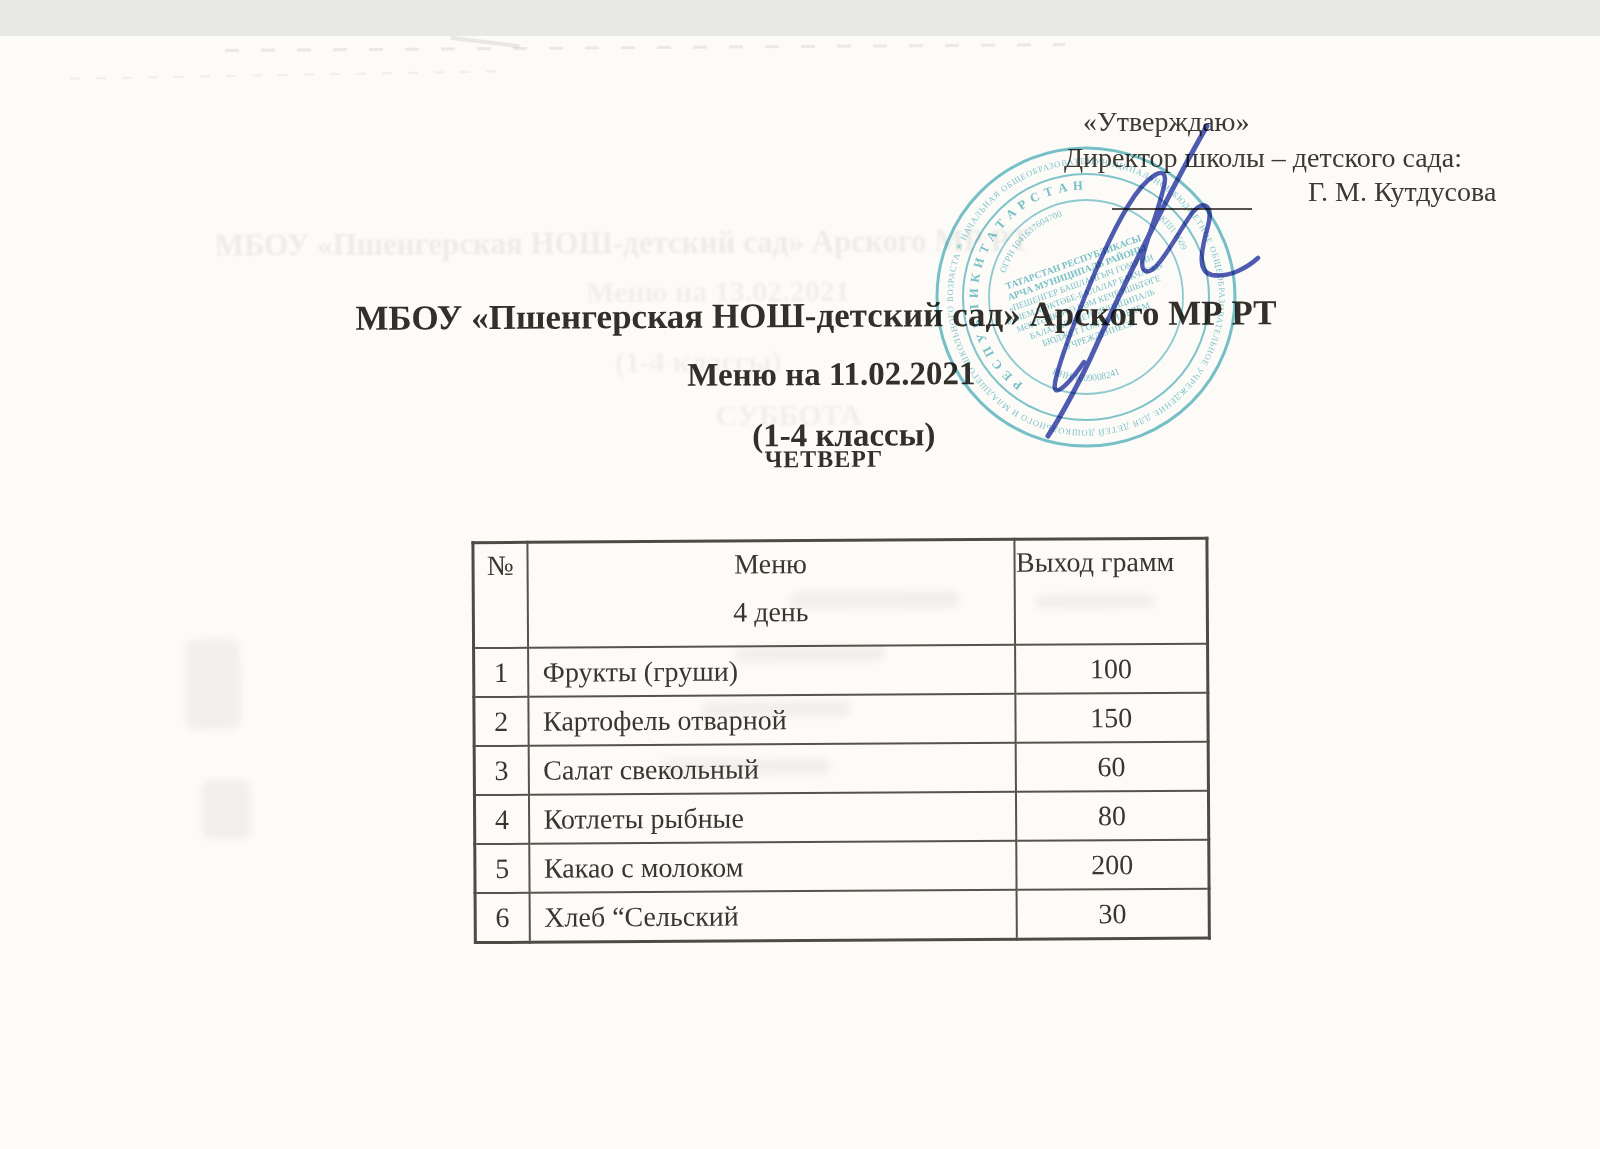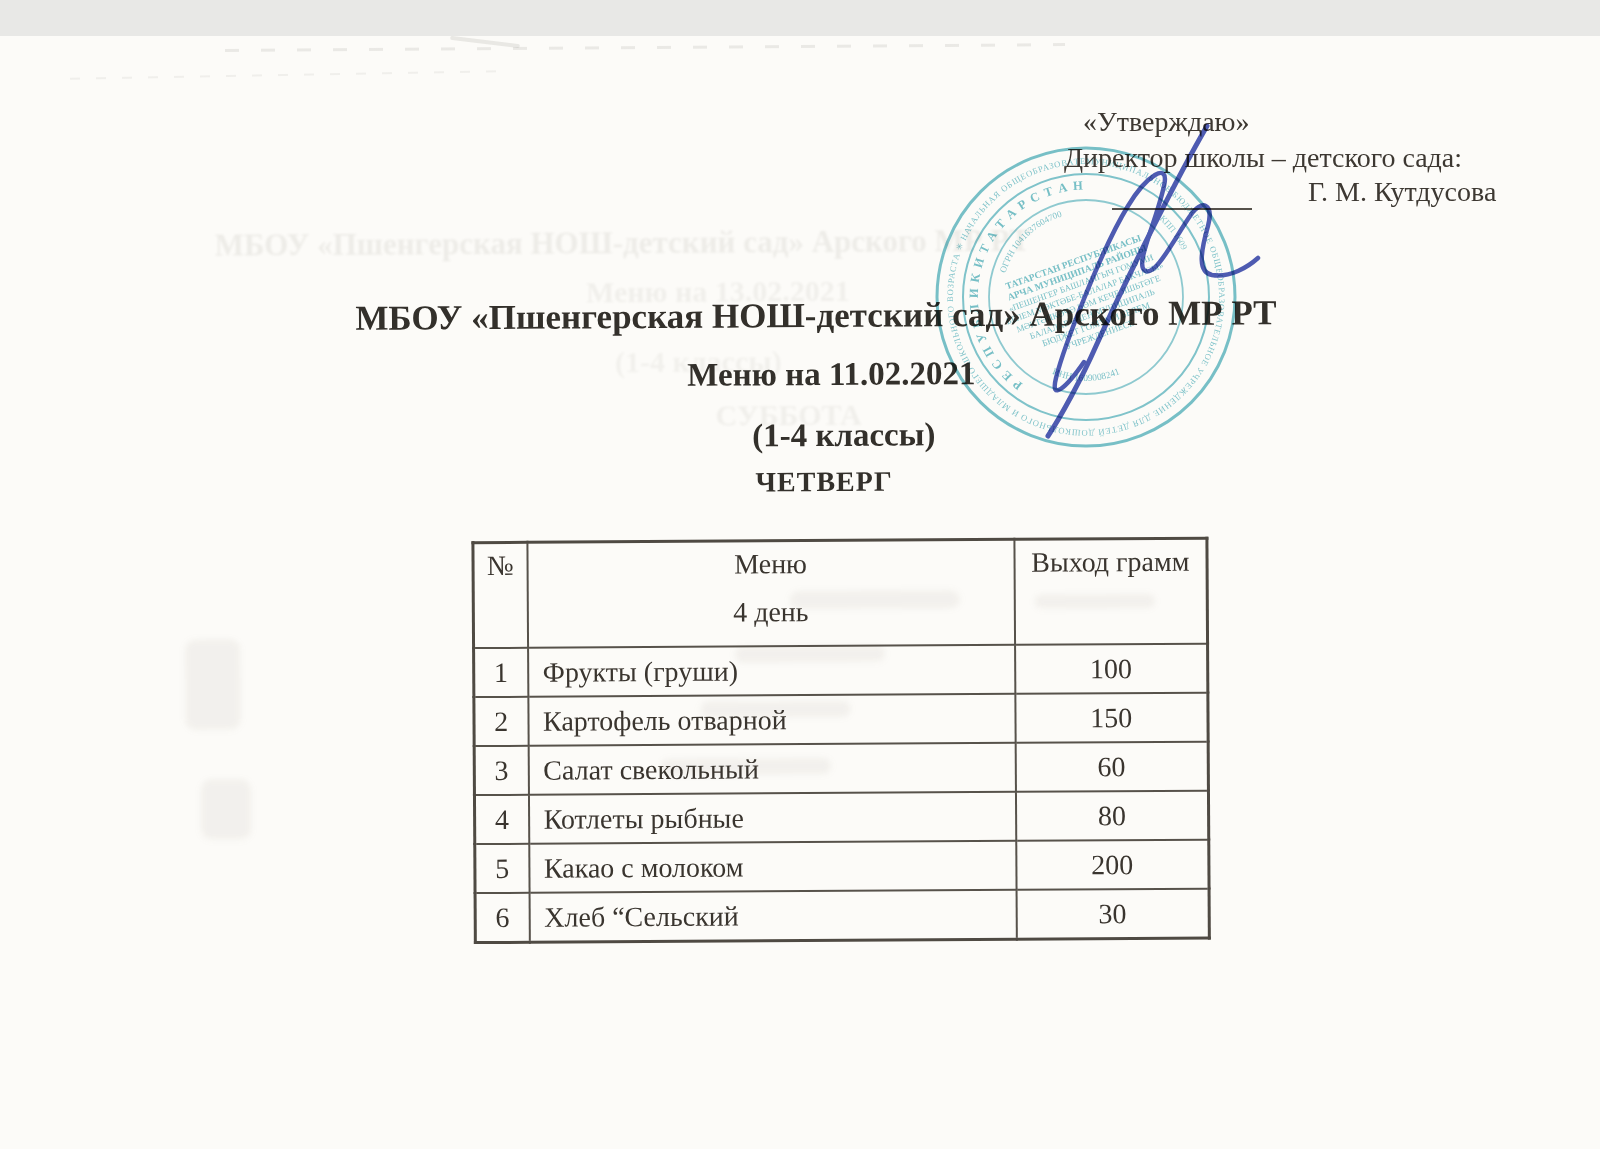--- a/index.html
+++ b/index.html
@@ -71,36 +71,36 @@
     <div class="blob" style="left:735px;top:610px;width:150px;height:16px;"></div>
     <div class="blob" style="left:700px;top:665px;width:150px;height:16px;"></div>
     <div class="blob" style="left:660px;top:722px;width:170px;height:16px;"></div>
     <div class="blob" style="left:1035px;top:560px;width:120px;height:14px;"></div>
     <div class="blob" style="left:185px;top:600px;width:55px;height:90px;"></div>
     <div class="blob" style="left:200px;top:740px;width:50px;height:60px;"></div>
 
     <div class="abs title-line nowrap ctr" style="left:818px;top:260px;font-size:35px;">МБОУ «Пшенгерская НОШ-детский сад» Арского МР РТ</div>
     <div class="abs title-line nowrap ctr" style="left:833px;top:320px;font-size:33px;">Меню на 11.02.2021</div>
     <div class="abs title-line nowrap ctr" style="left:845px;top:381px;font-size:33px;">(1-4 классы)</div>
-    <div class="abs title-line nowrap ctr" style="left:825px;top:430px;font-size:28px;letter-spacing:1px;">ЧЕТВЕРГ</div>
+    <div class="abs title-line nowrap ctr" style="left:825px;top:410px;font-size:24px;letter-spacing:1px;">ЧЕТВЕРГ</div>
 
     <table class="menu">
       <colgroup>
         <col style="width:54px">
           <col style="width:487px">
           <col style="width:193px">
       </colgroup>
       <tbody>
           <tr class="hdr">
         <td class="col-no">№</td>
         <td style="text-align:center;">
           <div>Меню</div>
           <div class="hdr-menu-line2">4 день</div>
         </td>
-        <td style="text-align:center;">Выход грамм</td>
+        <td style="text-align:left;">Выход грамм</td>
       </tr>
       <tr class="row">
         <td class="col-no">1</td>
         <td class="col-dish">Фрукты (груши)</td>
         <td class="col-grams">100</td>
       </tr>
       <tr class="row">
         <td class="col-no">2</td>
         <td class="col-dish">Картофель  отварной</td>
         <td class="col-grams">150</td>

